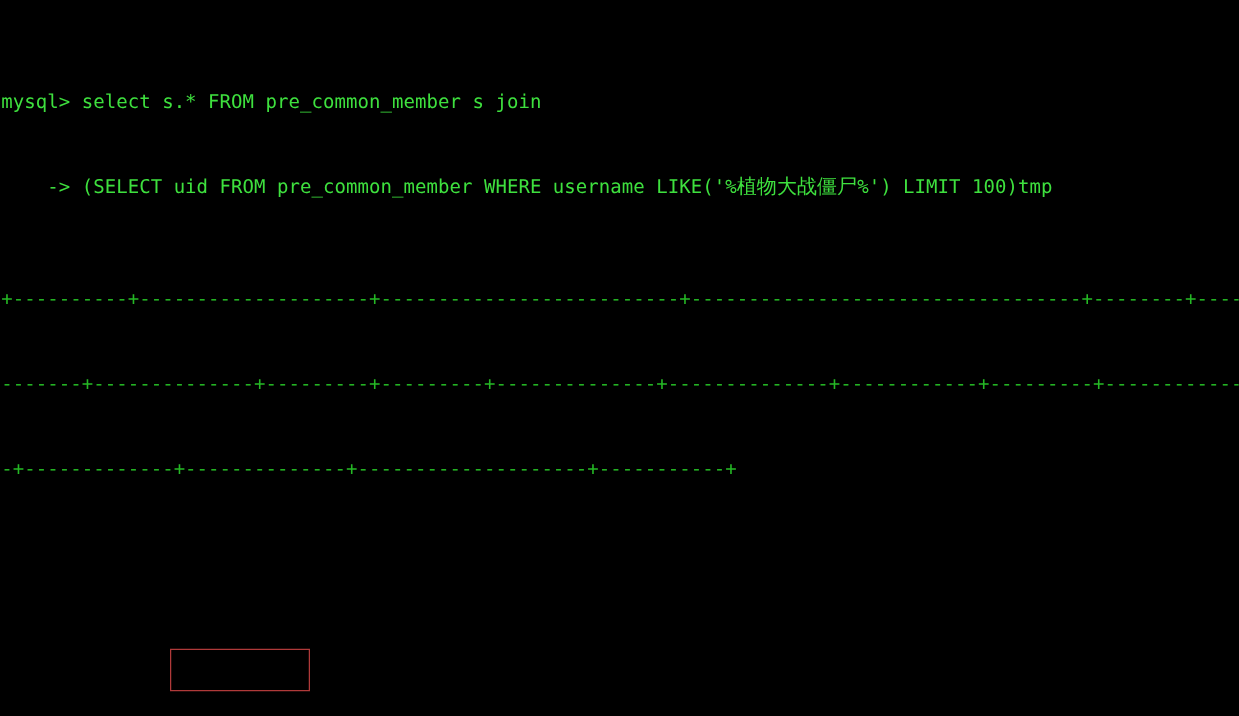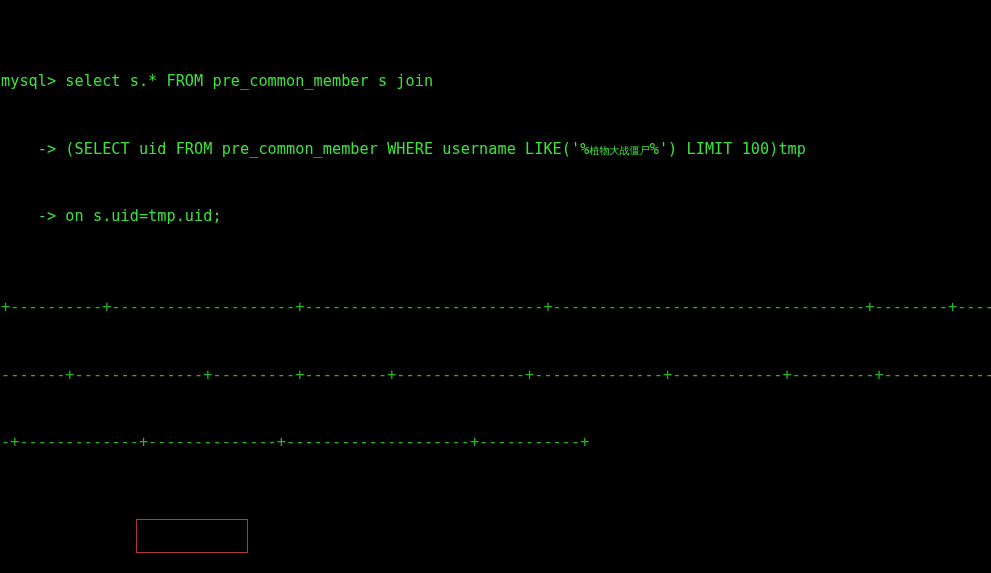--- a/index.html
+++ b/index.html
@@ -32,42 +32,41 @@
     display: block;
     height: 22.6px;
     white-space: pre;
     padding-left: 1px;
   }
   .sep {
     color: #25b825;
   }
   .cjk {
     font-family: "DejaVu Sans", "Liberation Sans", sans-serif;
-    font-size: 10px;
+    font-size: 16px;
   }
   #timing-highlight {
     position: absolute;
     left: 136px;
     top: 519px;
     width: 112px;
     height: 34px;
     border: 1.5px solid #b03a3a;
     box-sizing: border-box;
     pointer-events: none;
     background: transparent;
   }
 </style>
 </head>
 <body>
 
 <div id="terminal" style="background: rgb(0, 0, 0); color: rgb(62, 224, 62);">
 
   <span class="tline">mysql&gt; select s.* FROM pre_common_member s join</span>
   <span class="tline">    -&gt; (SELECT uid FROM pre_common_member WHERE username LIKE('%<span class="cjk">植物大战僵尸</span>%') LIMIT 100)tmp</span>
-  <span class="tline">    -&gt; on s.uid=tmp.uid;</span>
 
   <span class="tline sep" style="color: rgb(37, 184, 37);">+----------+--------------------+--------------------------+----------------------------------+--------+------</span>
   <span class="tline sep" style="color: rgb(37, 184, 37);">-------+--------------+---------+---------+--------------+--------------+------------+---------+--------------+</span>
   <span class="tline sep" style="color: rgb(37, 184, 37);">-+-------------+--------------+--------------------+-----------+</span>
 
   
   
 
   
   

